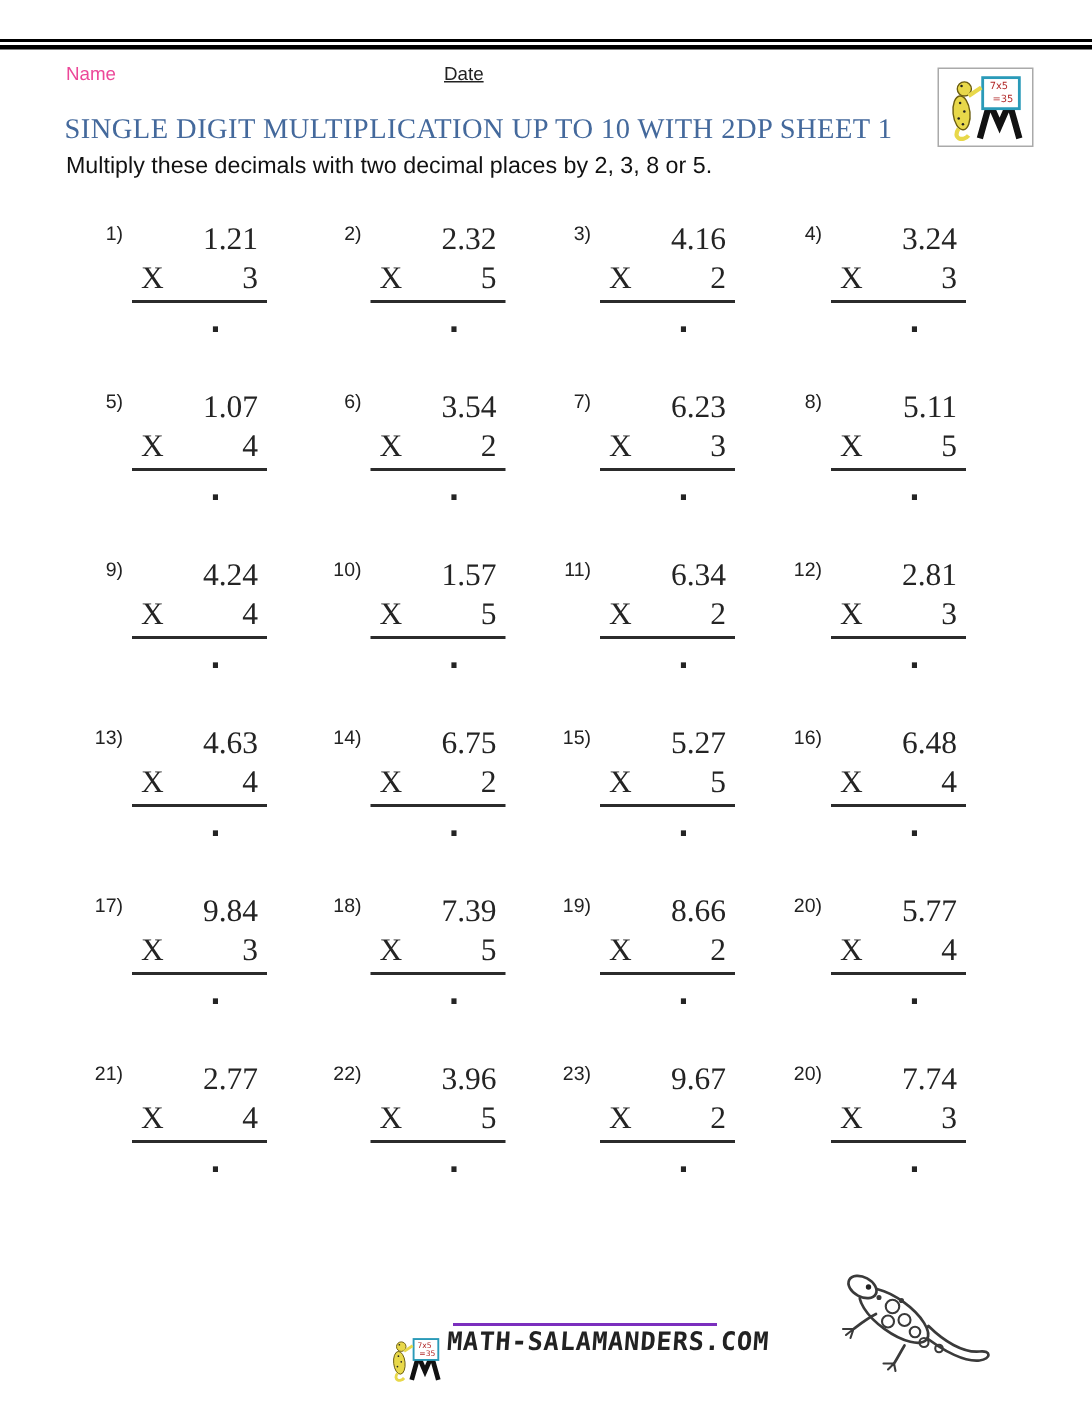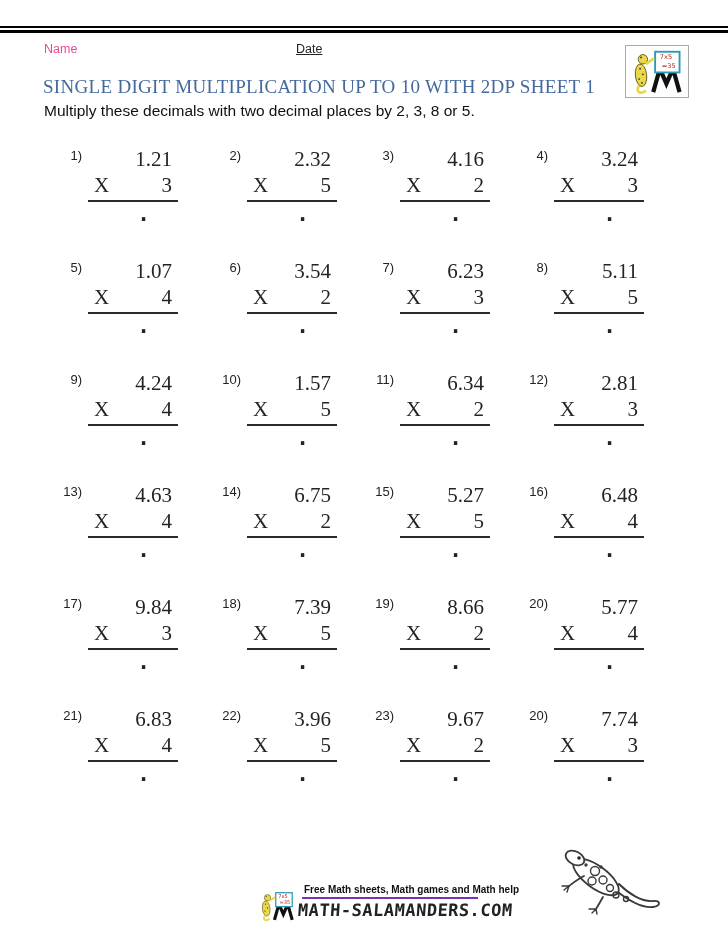--- a/index.html
+++ b/index.html
@@ -362,21 +362,21 @@
         </div>
       </div>
       <div class="p-answer"><span>.</span></div>
     </div>
   </div>
 
   <div class="problem">
     <div class="p-label">21)</div>
     <div class="p-block">
       <div class="p-inner">
-        <div class="p-top">6.83</div>
+        <div class="p-top">2.77</div>
         <div class="p-xrow">
           <span>X</span>
           <span>4</span>
         </div>
       </div>
       <div class="p-answer"><span>.</span></div>
     </div>
   </div>
 
   <div class="problem">
@@ -431,21 +431,20 @@
     <ellipse cx="13" cy="29" rx="6" ry="12" fill="#e8d84a" stroke="#6b5d10" stroke-width="1" transform="rotate(-6 13 29)"></ellipse>
     <circle cx="15" cy="12" r="5" fill="#e8d84a" stroke="#6b5d10" stroke-width="1"></circle>
     <path d="M18,17 L27,11" stroke="#e8d84a" stroke-width="3"></path>
     <path d="M11,40 C6,47 14,50 18,45" stroke="#e8d84a" stroke-width="3" fill="none"></path>
     <circle cx="13" cy="10" r="0.9" fill="#222"></circle>
       <circle cx="12" cy="22" r="0.9" fill="#222"></circle>
     <circle cx="15" cy="28" r="0.9" fill="#222"></circle>
       <circle cx="11" cy="33" r="0.9" fill="#222"></circle>
   </svg>
   <div class="footer-text">
-    <div class="footer-tagline">Free Math sheets, Math games and Math help</div>
     <div class="footer-rule" id="footer-rule" style="background: rgb(123, 47, 190);"></div>
     <div class="footer-site">MATH-SALAMANDERS.COM</div>
   </div>
 </div>
 
 <svg class="gecko" width="112" height="72" viewBox="0 0 112 72">
   <g stroke="#3a3a3a" stroke-width="1.8" fill="#ffffff" stroke-linecap="round" stroke-linejoin="round">
 
     <path d="M58,44 C74,57 88,63 97,62 C105,61 105,55 97,56 C86,57 73,49 63,39 Z"></path>
 

